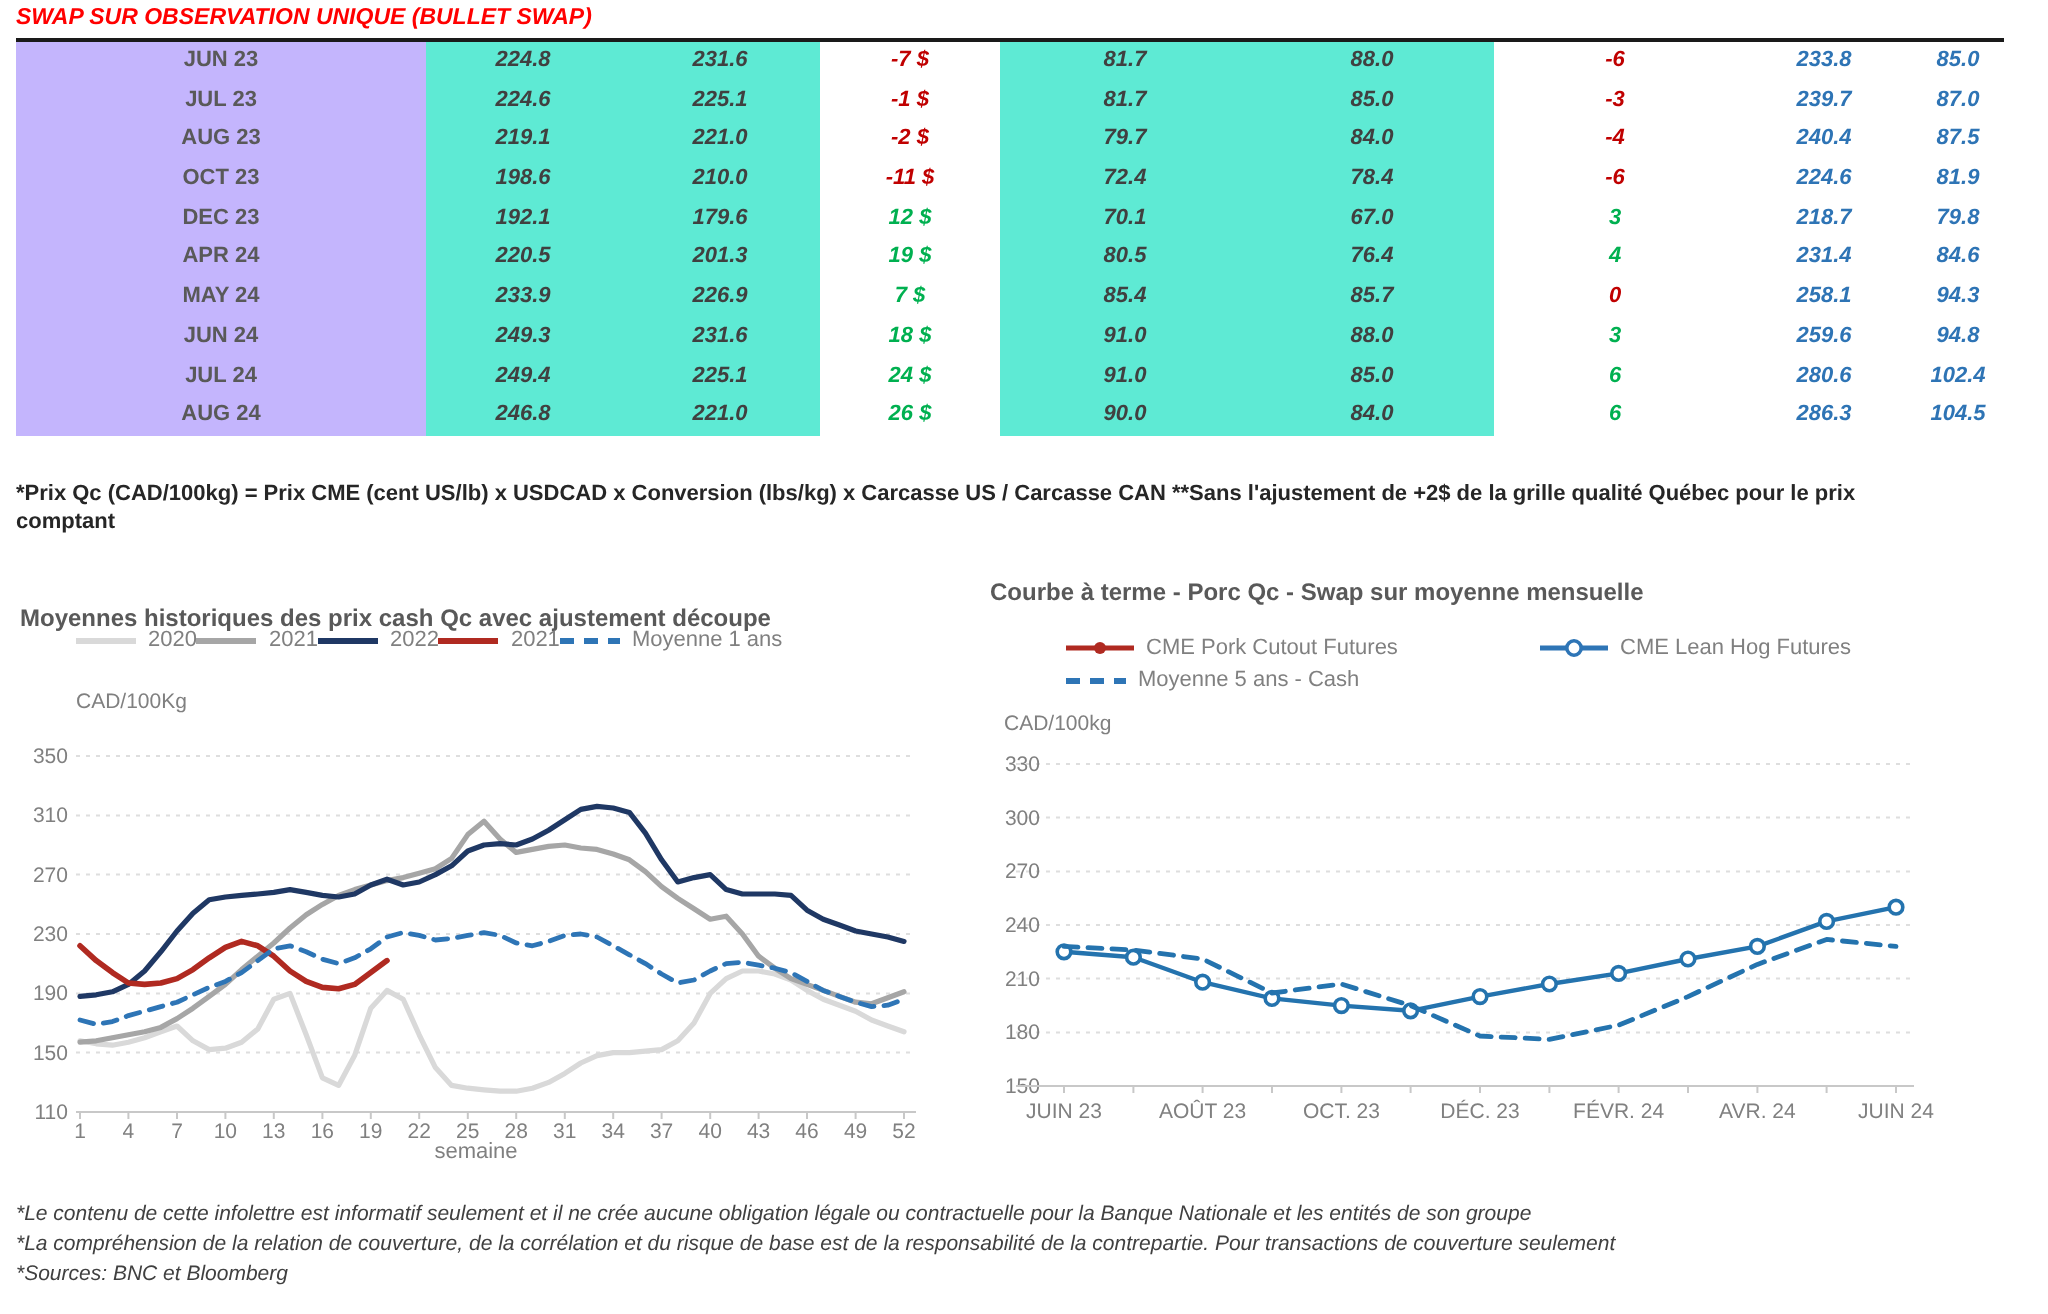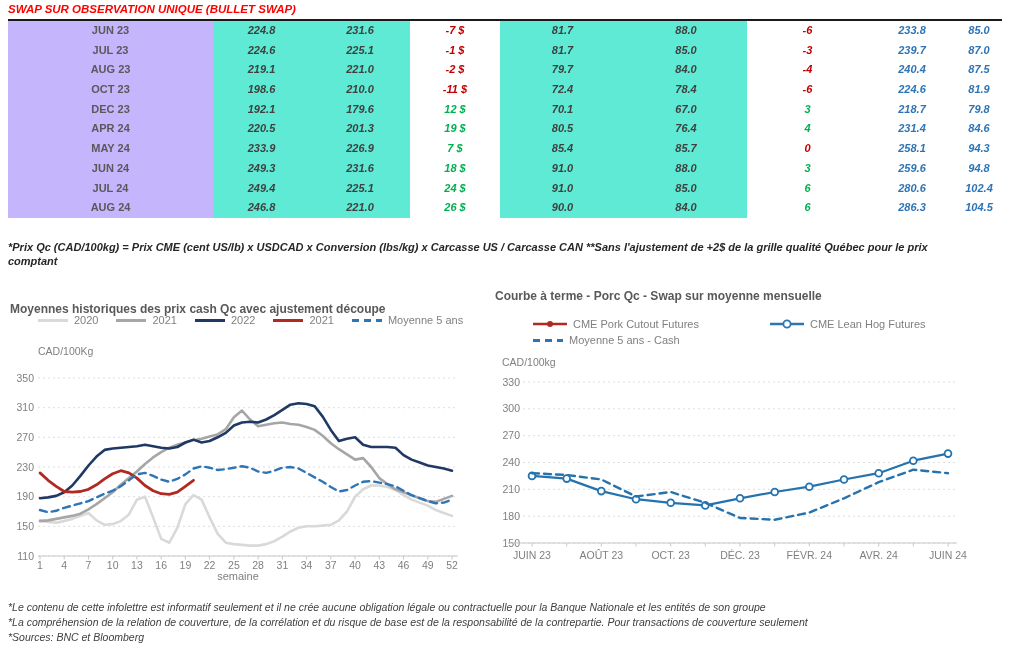--- a/index.html
+++ b/index.html
@@ -21,36 +21,36 @@
   .c-month { color:#595959; }
   .bg-g { background:#c4b5fd; }
   .bg-l { background:#5eead4;font-style:italic; }
   .diff { font-style:italic; }
   .neg  { color:#c00000; }
   .pos  { color:#00b050; }
   .blue { color:#2e74b5; font-style:italic; }
 
   
   #table-footnote { top:241px; left:8px; width:965px; font-size:11px; line-height:13.5px;
-                    font-weight:bold; font-style:italic; color:#262626; }
+                    font-weight:bold; color:#262626; }
 
   
   .chart-title { font-size:12px; font-weight:bold; color:#595959; }
   #left-chart-title  { top:302px; left:10px; }
   #right-chart-title { top:289px; left:495px; }
 
   .legend-item { display:flex; align-items:center; gap:6px; }
   .legend-label { font-size:11px; color:#808080; white-space:nowrap; }
   .swatch { width:30px; height:3px; }
   .sw-2020 { background:#d9d9d9; }
   .sw-2021 { background:#a6a6a6; }
   .sw-2022 { background:#1f3864; }
   .sw-2023 { background:#b02a21; }
   .sw-dash { background:repeating-linear-gradient(90deg,#2e75b6 0 7px,transparent 7px 12px); }
-  #left-legend { top:314px; left:38px; display:flex; gap:18px; }
+  #left-legend { top:314px; left:38px; display:flex; }
   #legend-pork { top:318px; left:533px; }
   #legend-lean { top:318px; left:770px; }
   #legend-moy-cash { top:334px; left:533px; }
   .unit-label { font-size:10.5px; color:#808080; }
   #left-unit  { top:345px; left:38px; }
   #right-unit { top:356px; left:502px; }
 
   svg text.axis-label { font-size:10.5px; fill:#808080; font-family:"Liberation Sans",sans-serif; }
   #left-svg  { top:368px; left:8px; }
   #right-svg { top:368px; left:495px; }
@@ -195,21 +195,21 @@
   <span class="legend-item">
     <span class="swatch sw-2022"></span>
     <span class="legend-label">2022</span>
   </span>
   <span class="legend-item">
     <span class="swatch sw-2023"></span>
     <span class="legend-label">2021</span>
   </span>
   <span class="legend-item">
     <span class="swatch sw-dash"></span>
-    <span class="legend-label">Moyenne 5 ans</span>
+    <span class="legend-label">Moyenne 1 ans</span>
   </span>
 </div>
 <div class="abs unit-label" id="left-unit">CAD/100Kg</div>
 <svg class="abs" id="left-svg" width="462" height="214">
     <line x1="30" y1="188.0" x2="450" y2="188.0" stroke="#dedede" stroke-width="1" stroke-dasharray="2 3"></line>
     <text x="26" y="191.5" text-anchor="end" class="axis-label">110</text>
     <line x1="30" y1="158.3" x2="450" y2="158.3" stroke="#dedede" stroke-width="1" stroke-dasharray="2 3"></line>
     <text x="26" y="161.8" text-anchor="end" class="axis-label">150</text>
     <line x1="30" y1="128.7" x2="450" y2="128.7" stroke="#dedede" stroke-width="1" stroke-dasharray="2 3"></line>
     <text x="26" y="132.2" text-anchor="end" class="axis-label">190</text>

